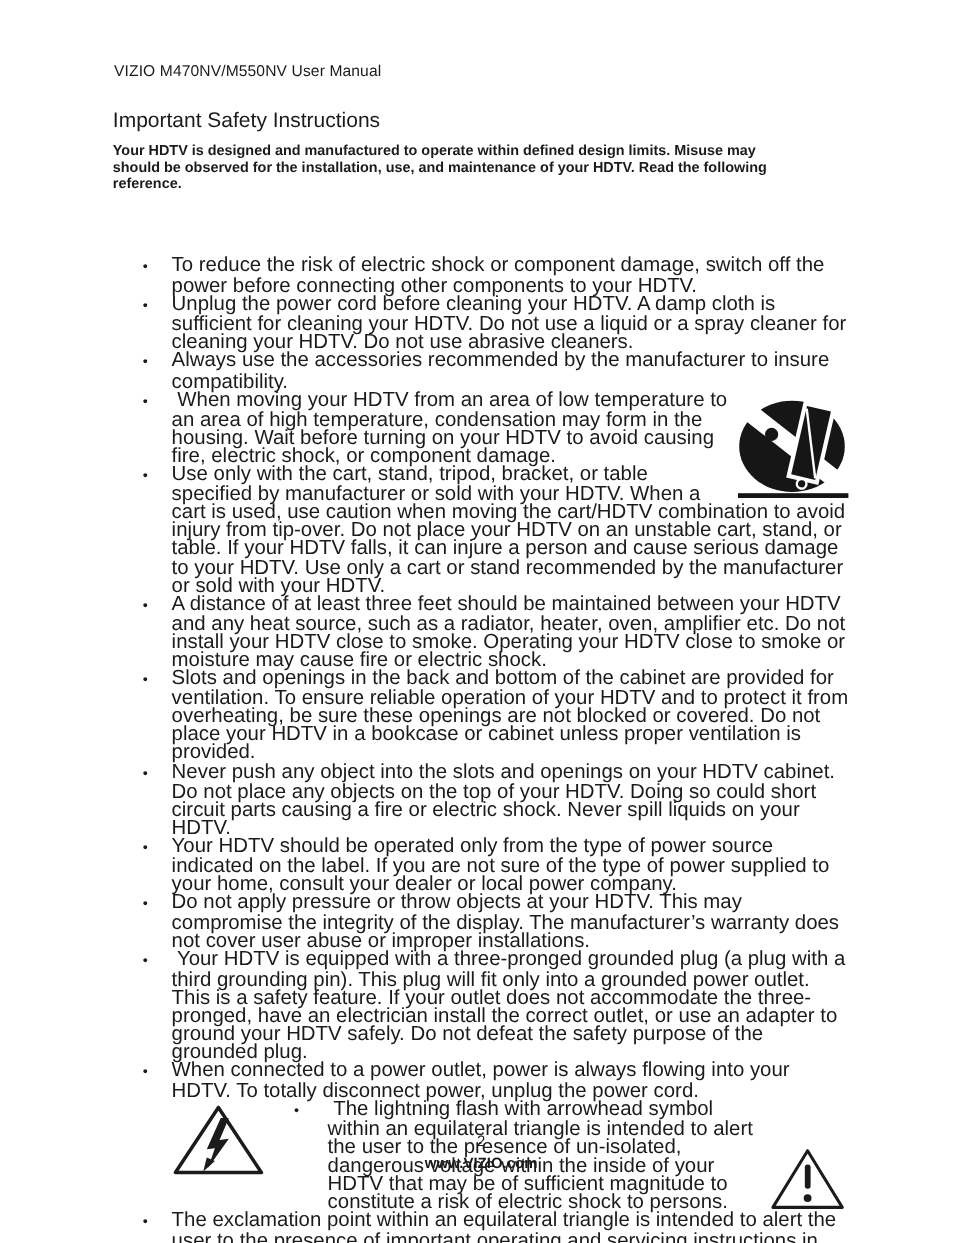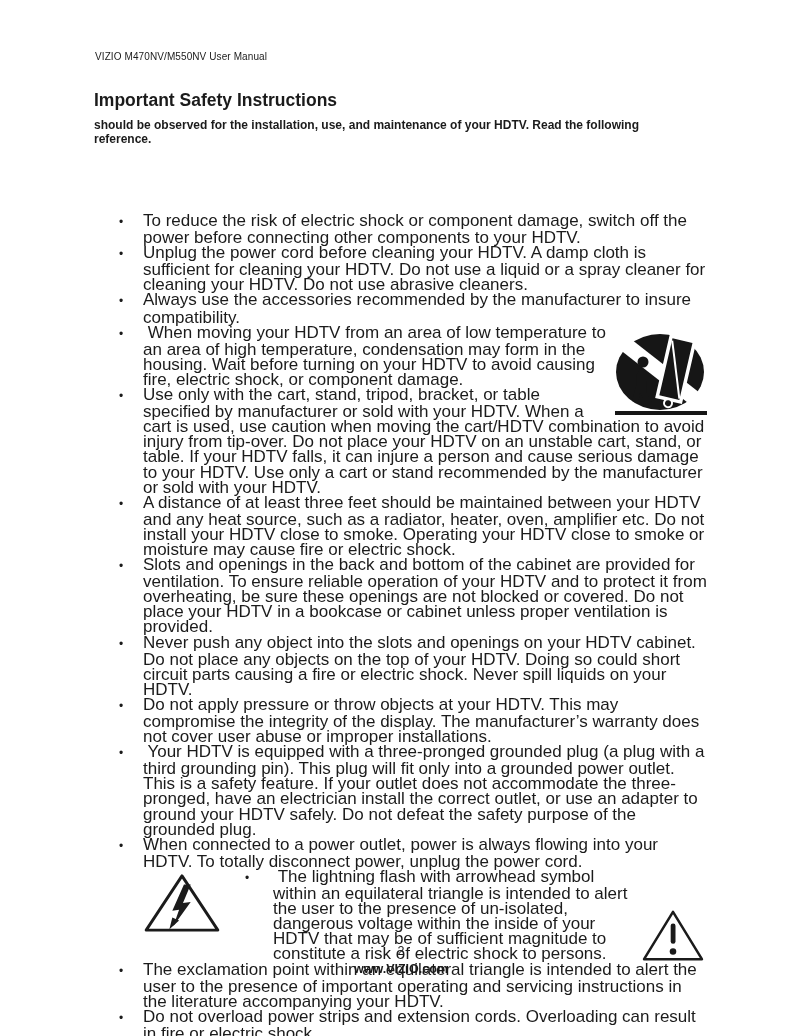--- a/index.html
+++ b/index.html
@@ -6,25 +6,25 @@
   html, body { background: #ffffff; }
   body {
     width: 800px; height: 1036px; position: relative;
     font-family: "Liberation Sans", sans-serif;
     color: #1b1b1b;
   }
   .page { position: absolute; inset: 0; background: #ffffff; overflow: hidden; }
 
   .manual-header {
     position: absolute; left: 95px; top: 51px;
-    font-size: 10px; letter-spacing: 0.1px;
+    font-size: 13px; letter-spacing: 0.1px;
   }
   .page-title {
     position: absolute; left: 94px; top: 90px;
-    font-size: 17.5px; font-weight: 700;
+    font-size: 17.5px; font-weight: 400;
   }
   .intro {
     position: absolute; left: 94px; top: 118px;
     font-size: 12px; font-weight: 700; line-height: 14.2px;
     white-space: nowrap;
   }
 
   ul.slist {
     position: absolute; left: 119px; top: 213px; width: 590px;
     list-style: none; font-size: 17px; line-height: 15.1px;
@@ -67,20 +67,21 @@
 </head>
 <body>
 
 <div class="page">
 
   <div class="manual-header">VIZIO M470NV/M550NV User Manual</div>
 
   <div class="page-title">Important Safety Instructions</div>
 
   <div class="intro">
+    <div>Your HDTV is designed and manufactured to operate within defined design limits. Misuse may</div>
     <div>should be observed for the installation, use, and maintenance of your HDTV. Read the following</div>
     <div>reference.</div>
   </div>
 
   <ul class="slist">
     <li>To reduce the risk of electric shock or component damage, switch off the power before connecting other components to your HDTV.</li>
     <li>Unplug the power cord before cleaning your HDTV. A damp cloth is sufficient for cleaning your HDTV. Do not use a liquid or a spray cleaner for cleaning your HDTV. Do not use abrasive cleaners.</li>
     <li>Always use the accessories recommended by the manufacturer to insure compatibility.</li>
     <li>
       <span class="cart-float">
@@ -98,20 +99,21 @@
             <circle cx="30" cy="31" r="5.5"></circle>
             <path d="M27 37 L38 45 L45 51 L42 55 L34 49 L33 61 L39 71 L34 75 L27 62 L25 72 L19 70 L23 55 L24 43 Z"></path>
           </g>
           <rect x="2" y="80" width="92" height="4" fill="#161616"></rect>
         </svg>
       </span><span>When moving your HDTV from an area of low temperature to an area of high temperature, condensation may form in the housing. Wait before turning on your HDTV to avoid causing fire, electric shock, or component damage.</span></li>
     <li>Use only with the cart, stand, tripod, bracket, or table specified by manufacturer or sold with your HDTV. When a cart is used, use caution when moving the cart/HDTV combination to avoid injury from tip-over. Do not place your HDTV on an unstable cart, stand, or table. If your HDTV falls, it can injure a person and cause serious damage to your HDTV. Use only a cart or stand recommended by the manufacturer or sold with your HDTV.</li>
     <li>A distance of at least three feet should be maintained between your HDTV and any heat source, such as a radiator, heater, oven, amplifier etc. Do not install your HDTV close to smoke. Operating your HDTV close to smoke or moisture may cause fire or electric shock.</li>
     <li>Slots and openings in the back and bottom of the cabinet are provided for ventilation. To ensure reliable operation of your HDTV and to protect it from overheating, be sure these openings are not blocked or covered. Do not place your HDTV in a bookcase or cabinet unless proper ventilation is provided.</li>
     <li>Never push any object into the slots and openings on your HDTV cabinet. Do not place any objects on the top of your HDTV. Doing so could short circuit parts causing a fire or electric shock. Never spill liquids on your HDTV.</li>
+    <li>Your HDTV should be operated only from the type of power source indicated on the label. If you are not sure of the type of power supplied to your home, consult your dealer or local power company.</li>
     <li>Do not apply pressure or throw objects at your HDTV. This may compromise the integrity of the display. The manufacturer’s warranty does not cover user abuse or improper installations.</li>
     <li>
       <span>Your HDTV is equipped with a </span><span class="b">three-pronged grounded plug (a plug with a third grounding pin)</span><span>. This plug will fit only into a grounded power outlet. This is a safety feature. If your outlet does not accommodate the three-pronged, have an electrician install the correct outlet, or use an adapter to ground your HDTV safely. </span><span class="b">Do not defeat the safety purpose of the grounded plug.</span></li>
     <li>When connected to a power outlet, power is always flowing into your HDTV. To totally disconnect power, unplug the power cord.</li>
     <li class="sub">
       <span class="light-float">
         <svg width="80" height="62" viewBox="0 0 80 64" xmlns="http://www.w3.org/2000/svg">
           <path d="M40 4 L77 60 L3 60 Z" fill="#ffffff" stroke="#1b1b1b" stroke-width="3" stroke-linejoin="round"></path>
           <path d="M42 13 L30 40 L37 39 L31 56 L49 31 L41 32 L49 13 Z" fill="#1b1b1b"></path>
           <polygon points="27,59 37,50 30,47" fill="#1b1b1b"></polygon>

